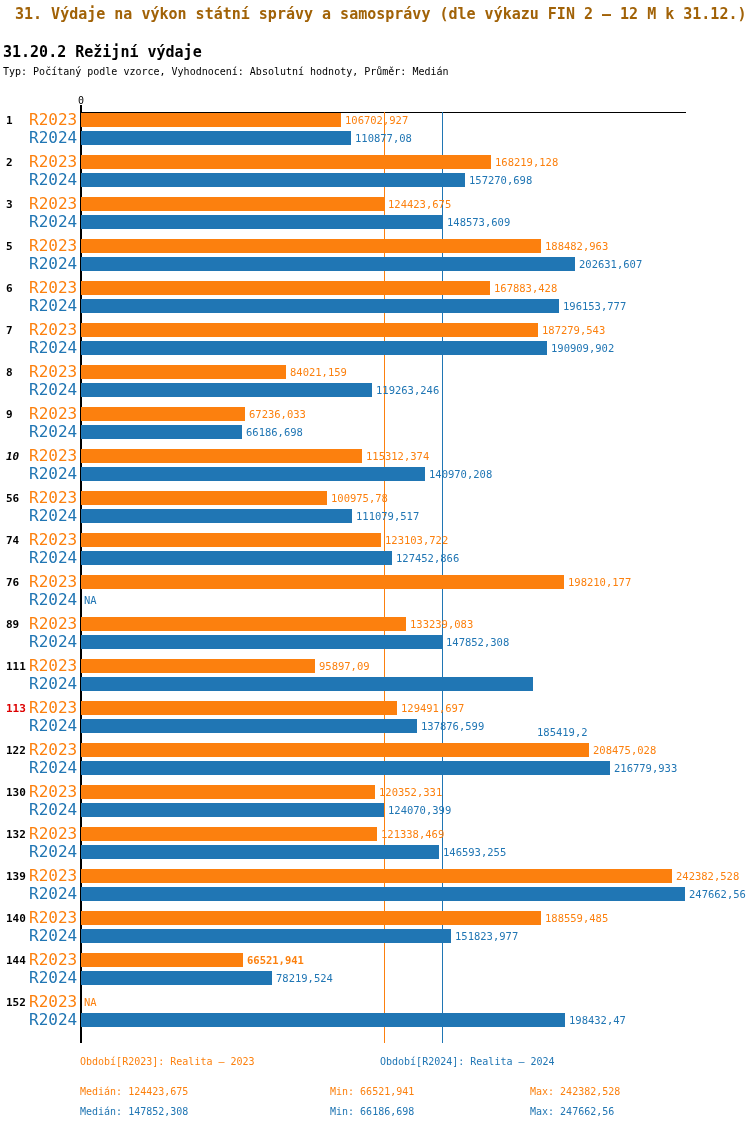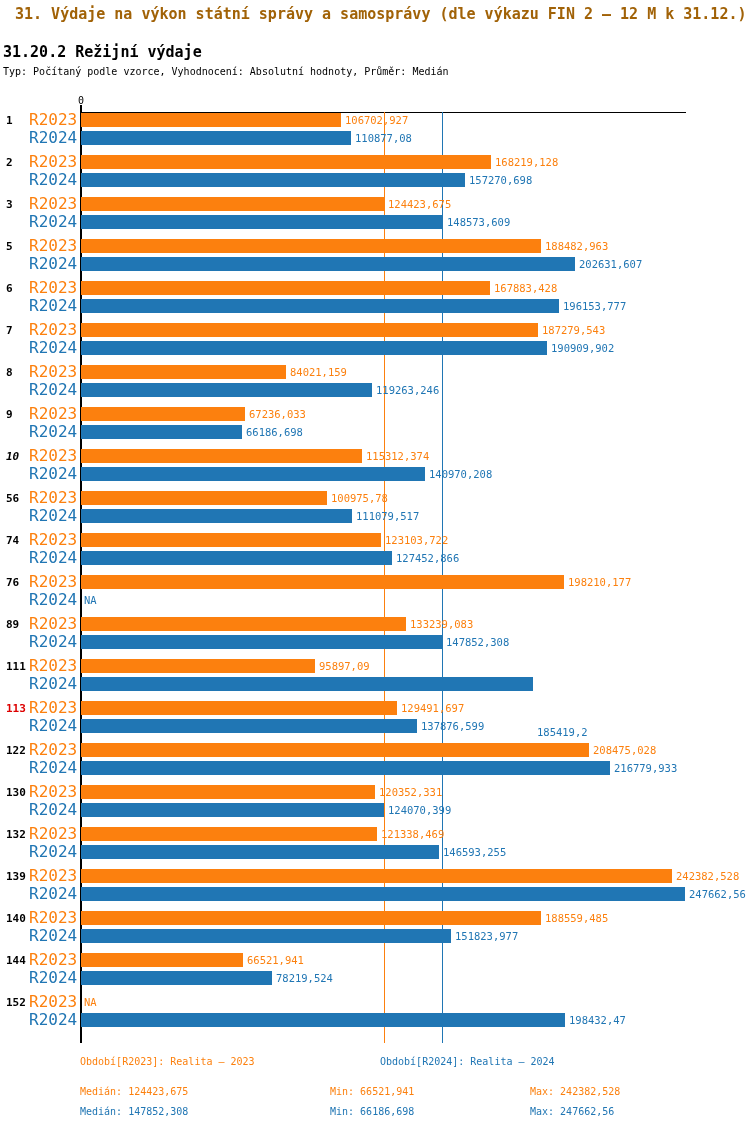--- a/index.html
+++ b/index.html
@@ -181,21 +181,21 @@
       <div class="abs cat" style="left: 6px; top: 912px; color: rgb(0, 0, 0);">140</div>
       <div class="abs slabel" style="left: 29px; top: 911px; color: rgb(252, 128, 14);">R2023</div>
       <div class="abs bar" style="left: 81px; top: 911px; width: 460px; background: rgb(252, 128, 14);"></div>
       <div class="abs vlabel" style="left: 545px; top: 911px; color: rgb(252, 128, 14);">188559,485</div>
       <div class="abs slabel" style="left: 29px; top: 929px; color: rgb(32, 118, 180);">R2024</div>
       <div class="abs bar" style="left: 81px; top: 929px; width: 370px; background: rgb(32, 118, 180);"></div>
       <div class="abs vlabel" style="left: 455px; top: 929px; color: rgb(32, 118, 180);">151823,977</div>
       <div class="abs cat" style="left: 6px; top: 954px; color: rgb(0, 0, 0);">144</div>
       <div class="abs slabel" style="left: 29px; top: 953px; color: rgb(252, 128, 14);">R2023</div>
       <div class="abs bar" style="left: 81px; top: 953px; width: 162px; background: rgb(252, 128, 14);"></div>
-      <div class="abs vlabel" style="left: 247px; top: 953px; color: rgb(252, 128, 14);">66521,941</div>
+      <div class="abs vlabel" style="left: 247px; top: 953px; color: rgb(252, 128, 14); font-weight: bold;">66521,941</div>
       <div class="abs slabel" style="left: 29px; top: 971px; color: rgb(32, 118, 180);">R2024</div>
       <div class="abs bar" style="left: 81px; top: 971px; width: 191px; background: rgb(32, 118, 180);"></div>
       <div class="abs vlabel" style="left: 276px; top: 971px; color: rgb(32, 118, 180);">78219,524</div>
       <div class="abs cat" style="left: 6px; top: 996px; color: rgb(0, 0, 0);">152</div>
       <div class="abs slabel" style="left: 29px; top: 995px; color: rgb(252, 128, 14);">R2023</div>
       <div class="abs vlabel" style="left: 84px; top: 995px; color: rgb(252, 128, 14);">NA</div>
       <div class="abs slabel" style="left: 29px; top: 1013px; color: rgb(32, 118, 180);">R2024</div>
       <div class="abs bar" style="left: 81px; top: 1013px; width: 484px; background: rgb(32, 118, 180);"></div>
       <div class="abs vlabel" style="left: 569px; top: 1013px; color: rgb(32, 118, 180);">198432,47</div>
     </div>

